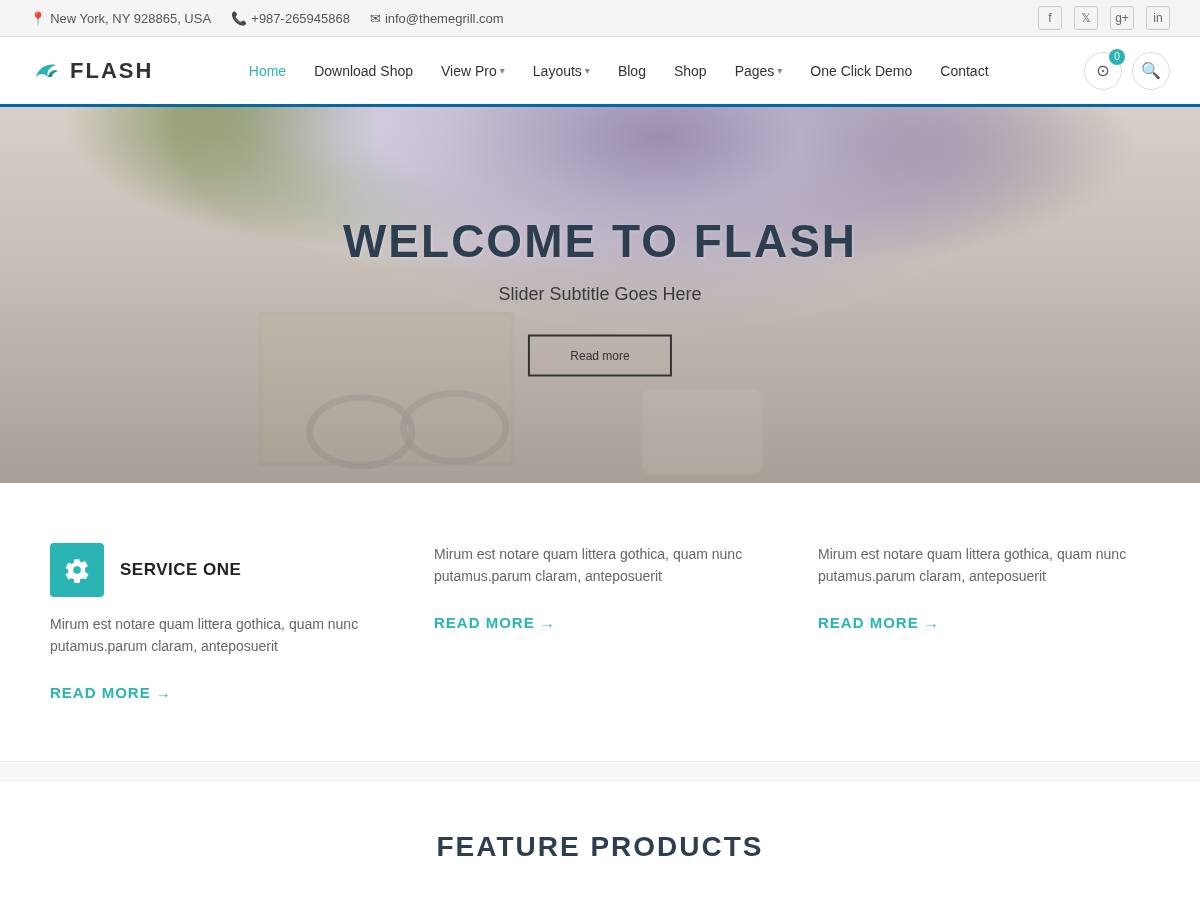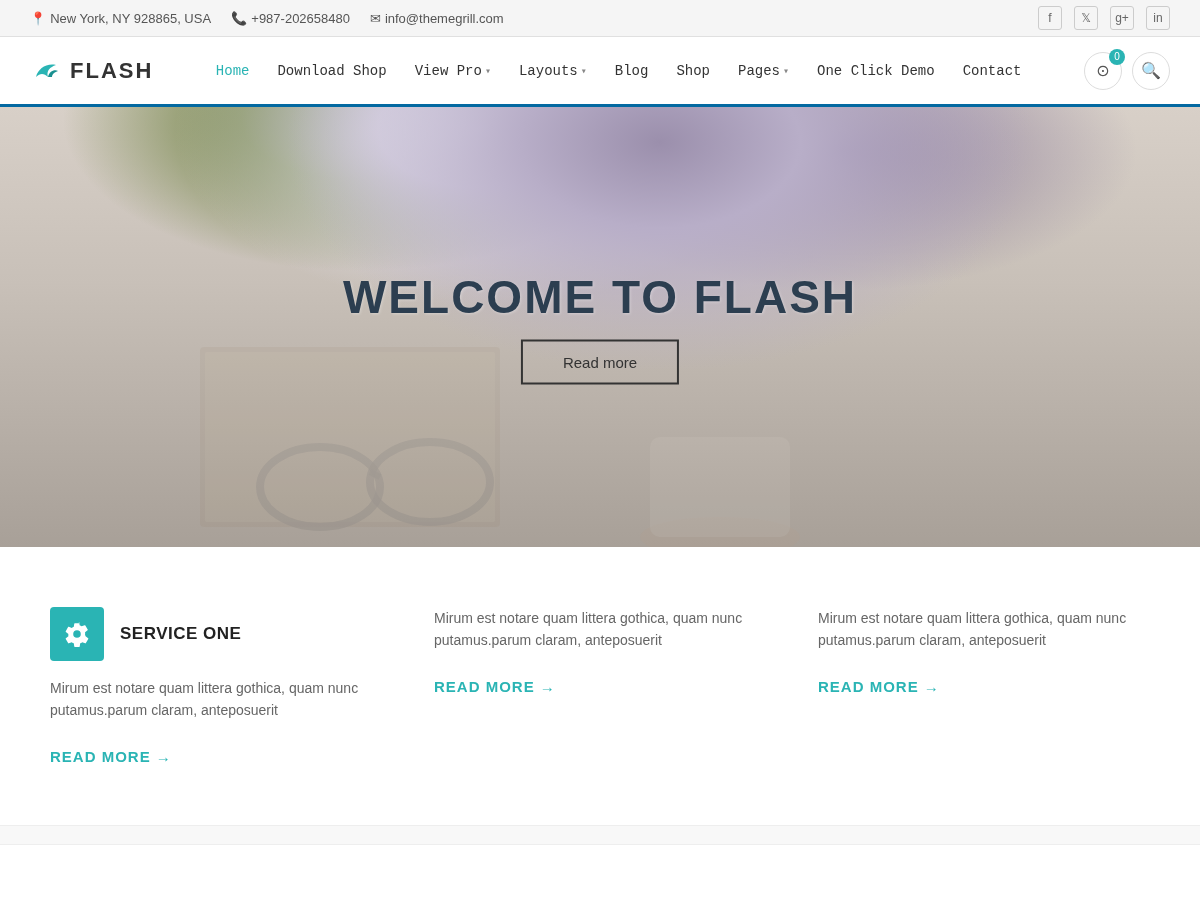--- a/index.html
+++ b/index.html
@@ -35,21 +35,21 @@
       height: 70px;
       justify-content: space-between;
     }
     .logo { display: flex; align-items: center; gap: 8px; text-decoration: none; }
     .logo-bird {
       width: 32px; height: 32px;
     }
     .logo-text {
       font-size: 22px; font-weight: 700; color: #333; letter-spacing: 2px;
     }
-    nav { display: flex; align-items: center; gap: 4px; font-family: Liberation Mono, monospace; }
+    nav { display: flex; align-items: center; gap: 4px; }
     nav a {
       text-decoration: none; color: #333; font-size: 14px; padding: 8px 12px;
       display: flex; align-items: center; gap: 3px;
     }
     nav a.active { color: #2ab4b4; }
     .nav-arrow { font-size: 10px; color: #888; }
     .header-actions { display: flex; align-items: center; gap: 10px; }
     .cart-btn {
       width: 38px; height: 38px; border: 1px solid #ddd; border-radius: 50%;
       display: flex; align-items: center; justify-content: center;
@@ -63,21 +63,21 @@
     }
     .search-btn {
       width: 38px; height: 38px; border: 1px solid #ddd; border-radius: 50%;
       display: flex; align-items: center; justify-content: center;
       cursor: pointer; font-size: 16px; color: #555;
     }
 
     
     .hero {
       position: relative;
-      height: 440px;
+      height: 376px;
       overflow: hidden;
       background: #c8cdd0;
     }
     
     .hero-image-sim {
       position: absolute; top: 0; left: 0; width: 100%; height: 100%;
       background:
         
         radial-gradient(ellipse at 55% 8%, #9b8fac 0%, #b8aec8 15%, transparent 40%),
         radial-gradient(ellipse at 40% 5%, #f0eef8 0%, #e0dce8 10%, transparent 30%),
@@ -108,21 +108,21 @@
       color: #3a3a3a;
       margin-bottom: 30px;
       font-weight: 400;
     }
     .hero-btn {
       display: inline-block;
       padding: 12px 40px;
       border: 2px solid #333;
       background: transparent;
       color: #333;
-      font-size: 15px;
+      font-size: 12px;
       cursor: pointer;
       text-decoration: none;
       transition: all 0.2s;
       font-weight: 500;
     }
 
     
     .services {
       background: #fff;
       padding: 60px 50px;
@@ -174,21 +174,21 @@
 <body>
 
 <div class="topbar">
   <div class="topbar-left">
     <span>
       <span>📍</span>
       <span>New York, NY 928865, USA</span>
     </span>
     <span>
       <span>📞</span>
-      <span>+987-202658480</span>
+      <span>+987-265945868</span>
     </span>
     <span>
       <span>✉</span>
       <span>info@themegrill.com</span>
     </span>
   </div>
   <div class="topbar-right">
     <div class="social-icon">f</div>
     <div class="social-icon">𝕏</div>
     <div class="social-icon">g+</div>
@@ -239,20 +239,21 @@
     <ellipse cx="320" cy="380" rx="60" ry="40" fill="none" stroke="#444" stroke-width="8" opacity="0.7"></ellipse>
     <ellipse cx="430" cy="375" rx="60" ry="40" fill="none" stroke="#444" stroke-width="8" opacity="0.7"></ellipse>
     <line x1="380" y1="370" x2="370" y2="365" stroke="#444" stroke-width="6" opacity="0.7"></line>
 
     <ellipse cx="720" cy="430" rx="80" ry="20" fill="#C8956C" opacity="0.4"></ellipse>
     <rect x="650" y="330" width="140" height="100" rx="10" fill="#F5F0E8" opacity="0.5"></rect>
   </svg>
 
   <div class="hero-content">
     <h1 class="hero-title">WELCOME TO FLASH</h1>
+    <p class="hero-subtitle">Slider Subtitle Goes Here</p>
     <a href="#" class="hero-btn">Read more</a>
   </div>
 </div>
 
 <div class="services">
 
   <div class="service-item">
     <div class="service-header">
       <div class="service-icon">
         <svg width="26" height="26" viewBox="0 0 24 24" fill="white">

